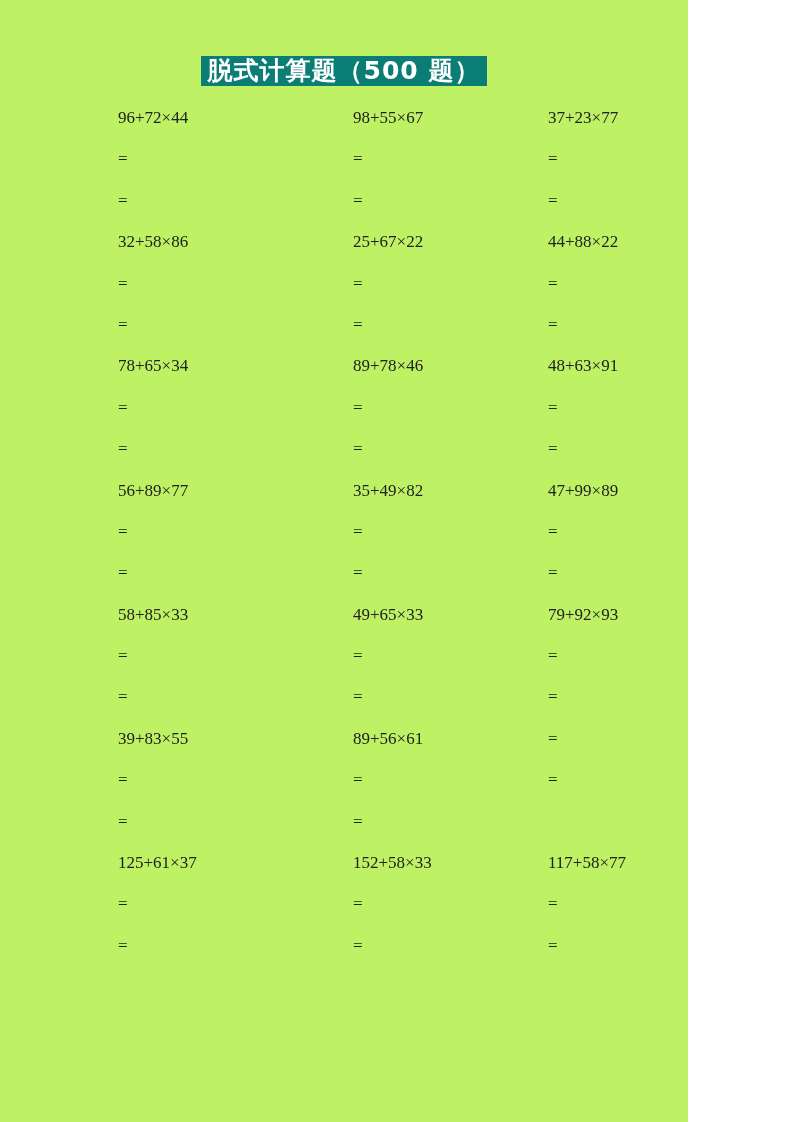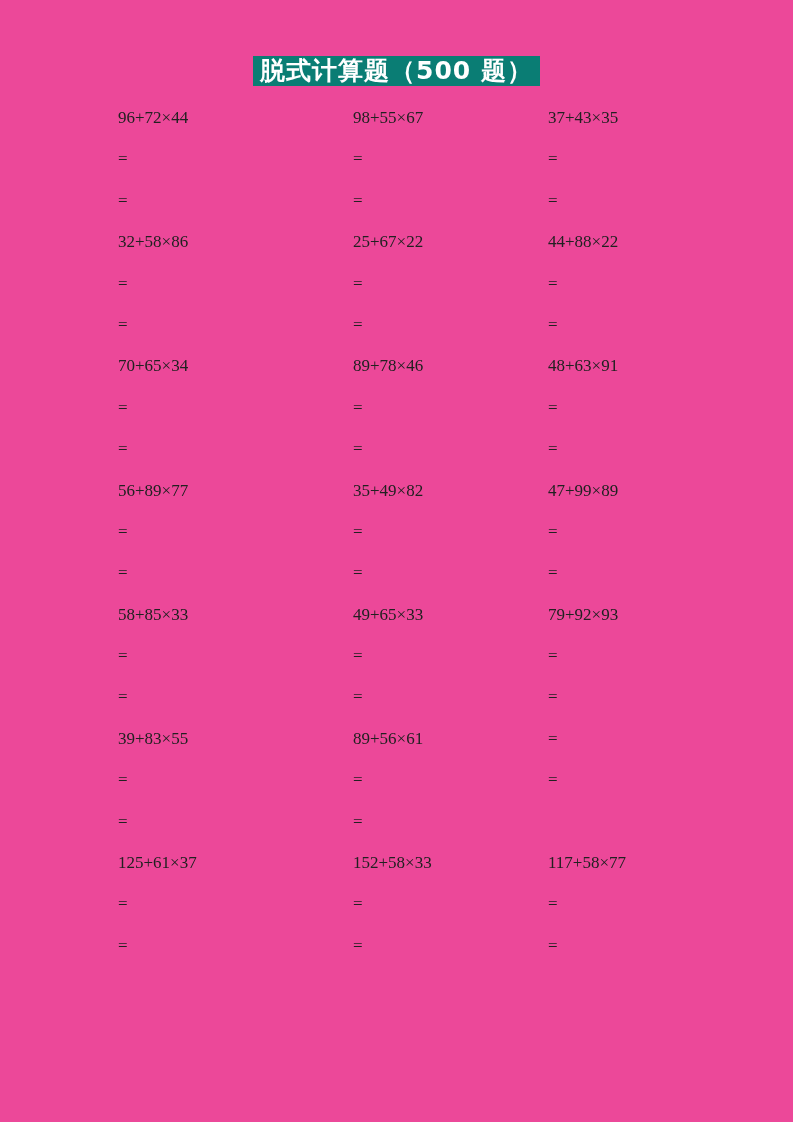--- a/index.html
+++ b/index.html
@@ -1,19 +1,19 @@
 <!DOCTYPE html>
 <html><head>
 <meta charset="utf-8">
 <style>
   html, body { margin:0; padding:0; background:#ffffff; }
   .page {
     position:relative;
-    width:793px; height:1122px;
-    background:#ec4899;
+    width:688px; height:1122px;
+    background:#bef264;
     overflow:hidden;
     font-family:"Liberation Serif","DejaVu Serif",serif;
     text-decoration:underline;
   }
   .title-wrap {
     position:absolute; top:56px; left:0; width:100%;
     text-align:center;
   }
   .title {
     display:inline-block;
@@ -53,21 +53,21 @@
       <div class="expr">96+72×44</div>
       <div class="eq">=</div>
       <div class="eq">=</div>
     </div>
     <div class="cell">
       <div class="expr">98+55×67</div>
       <div class="eq">=</div>
       <div class="eq">=</div>
     </div>
     <div class="cell">
-      <div class="expr">37+43×35</div>
+      <div class="expr">37+23×77</div>
       <div class="eq">=</div>
       <div class="eq">=</div>
     </div>
 
     <div class="cell">
       <div class="expr">32+58×86</div>
       <div class="eq">=</div>
       <div class="eq">=</div>
     </div>
     <div class="cell">
@@ -75,21 +75,21 @@
       <div class="eq">=</div>
       <div class="eq">=</div>
     </div>
     <div class="cell">
       <div class="expr">44+88×22</div>
       <div class="eq">=</div>
       <div class="eq">=</div>
     </div>
 
     <div class="cell">
-      <div class="expr">70+65×34</div>
+      <div class="expr">78+65×34</div>
       <div class="eq">=</div>
       <div class="eq">=</div>
     </div>
     <div class="cell">
       <div class="expr">89+78×46</div>
       <div class="eq">=</div>
       <div class="eq">=</div>
     </div>
     <div class="cell">
       <div class="expr">48+63×91</div>

